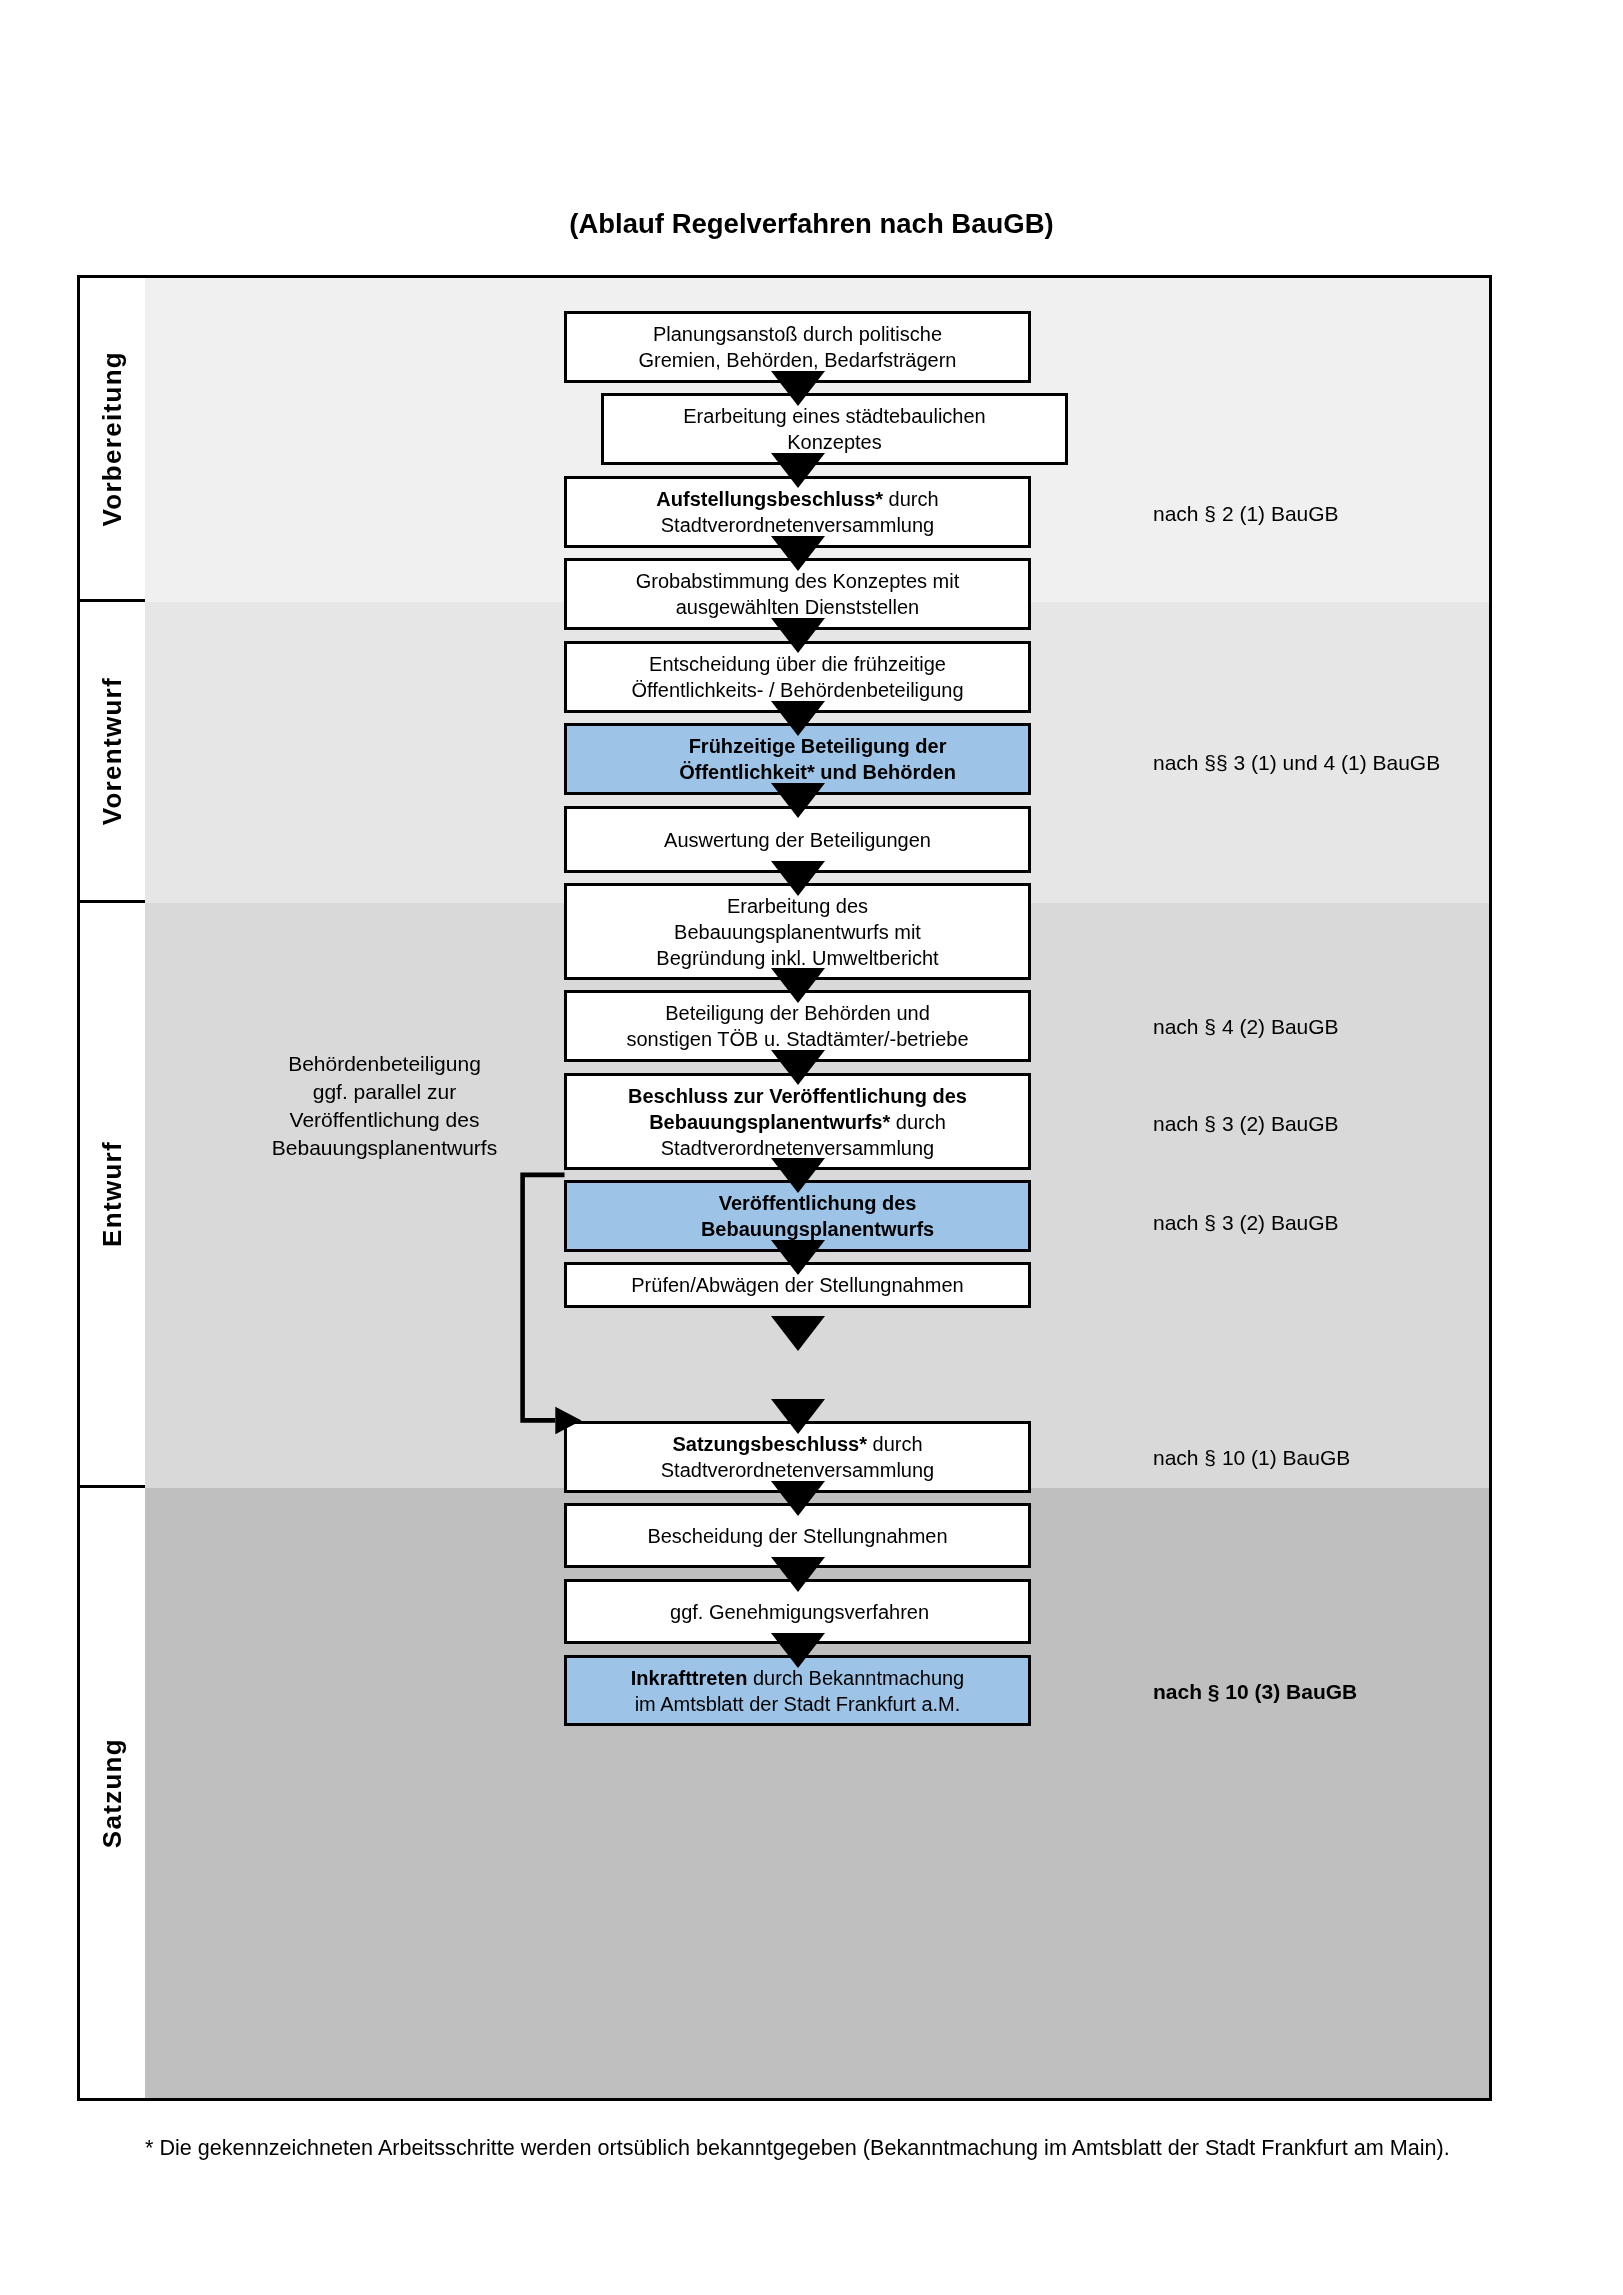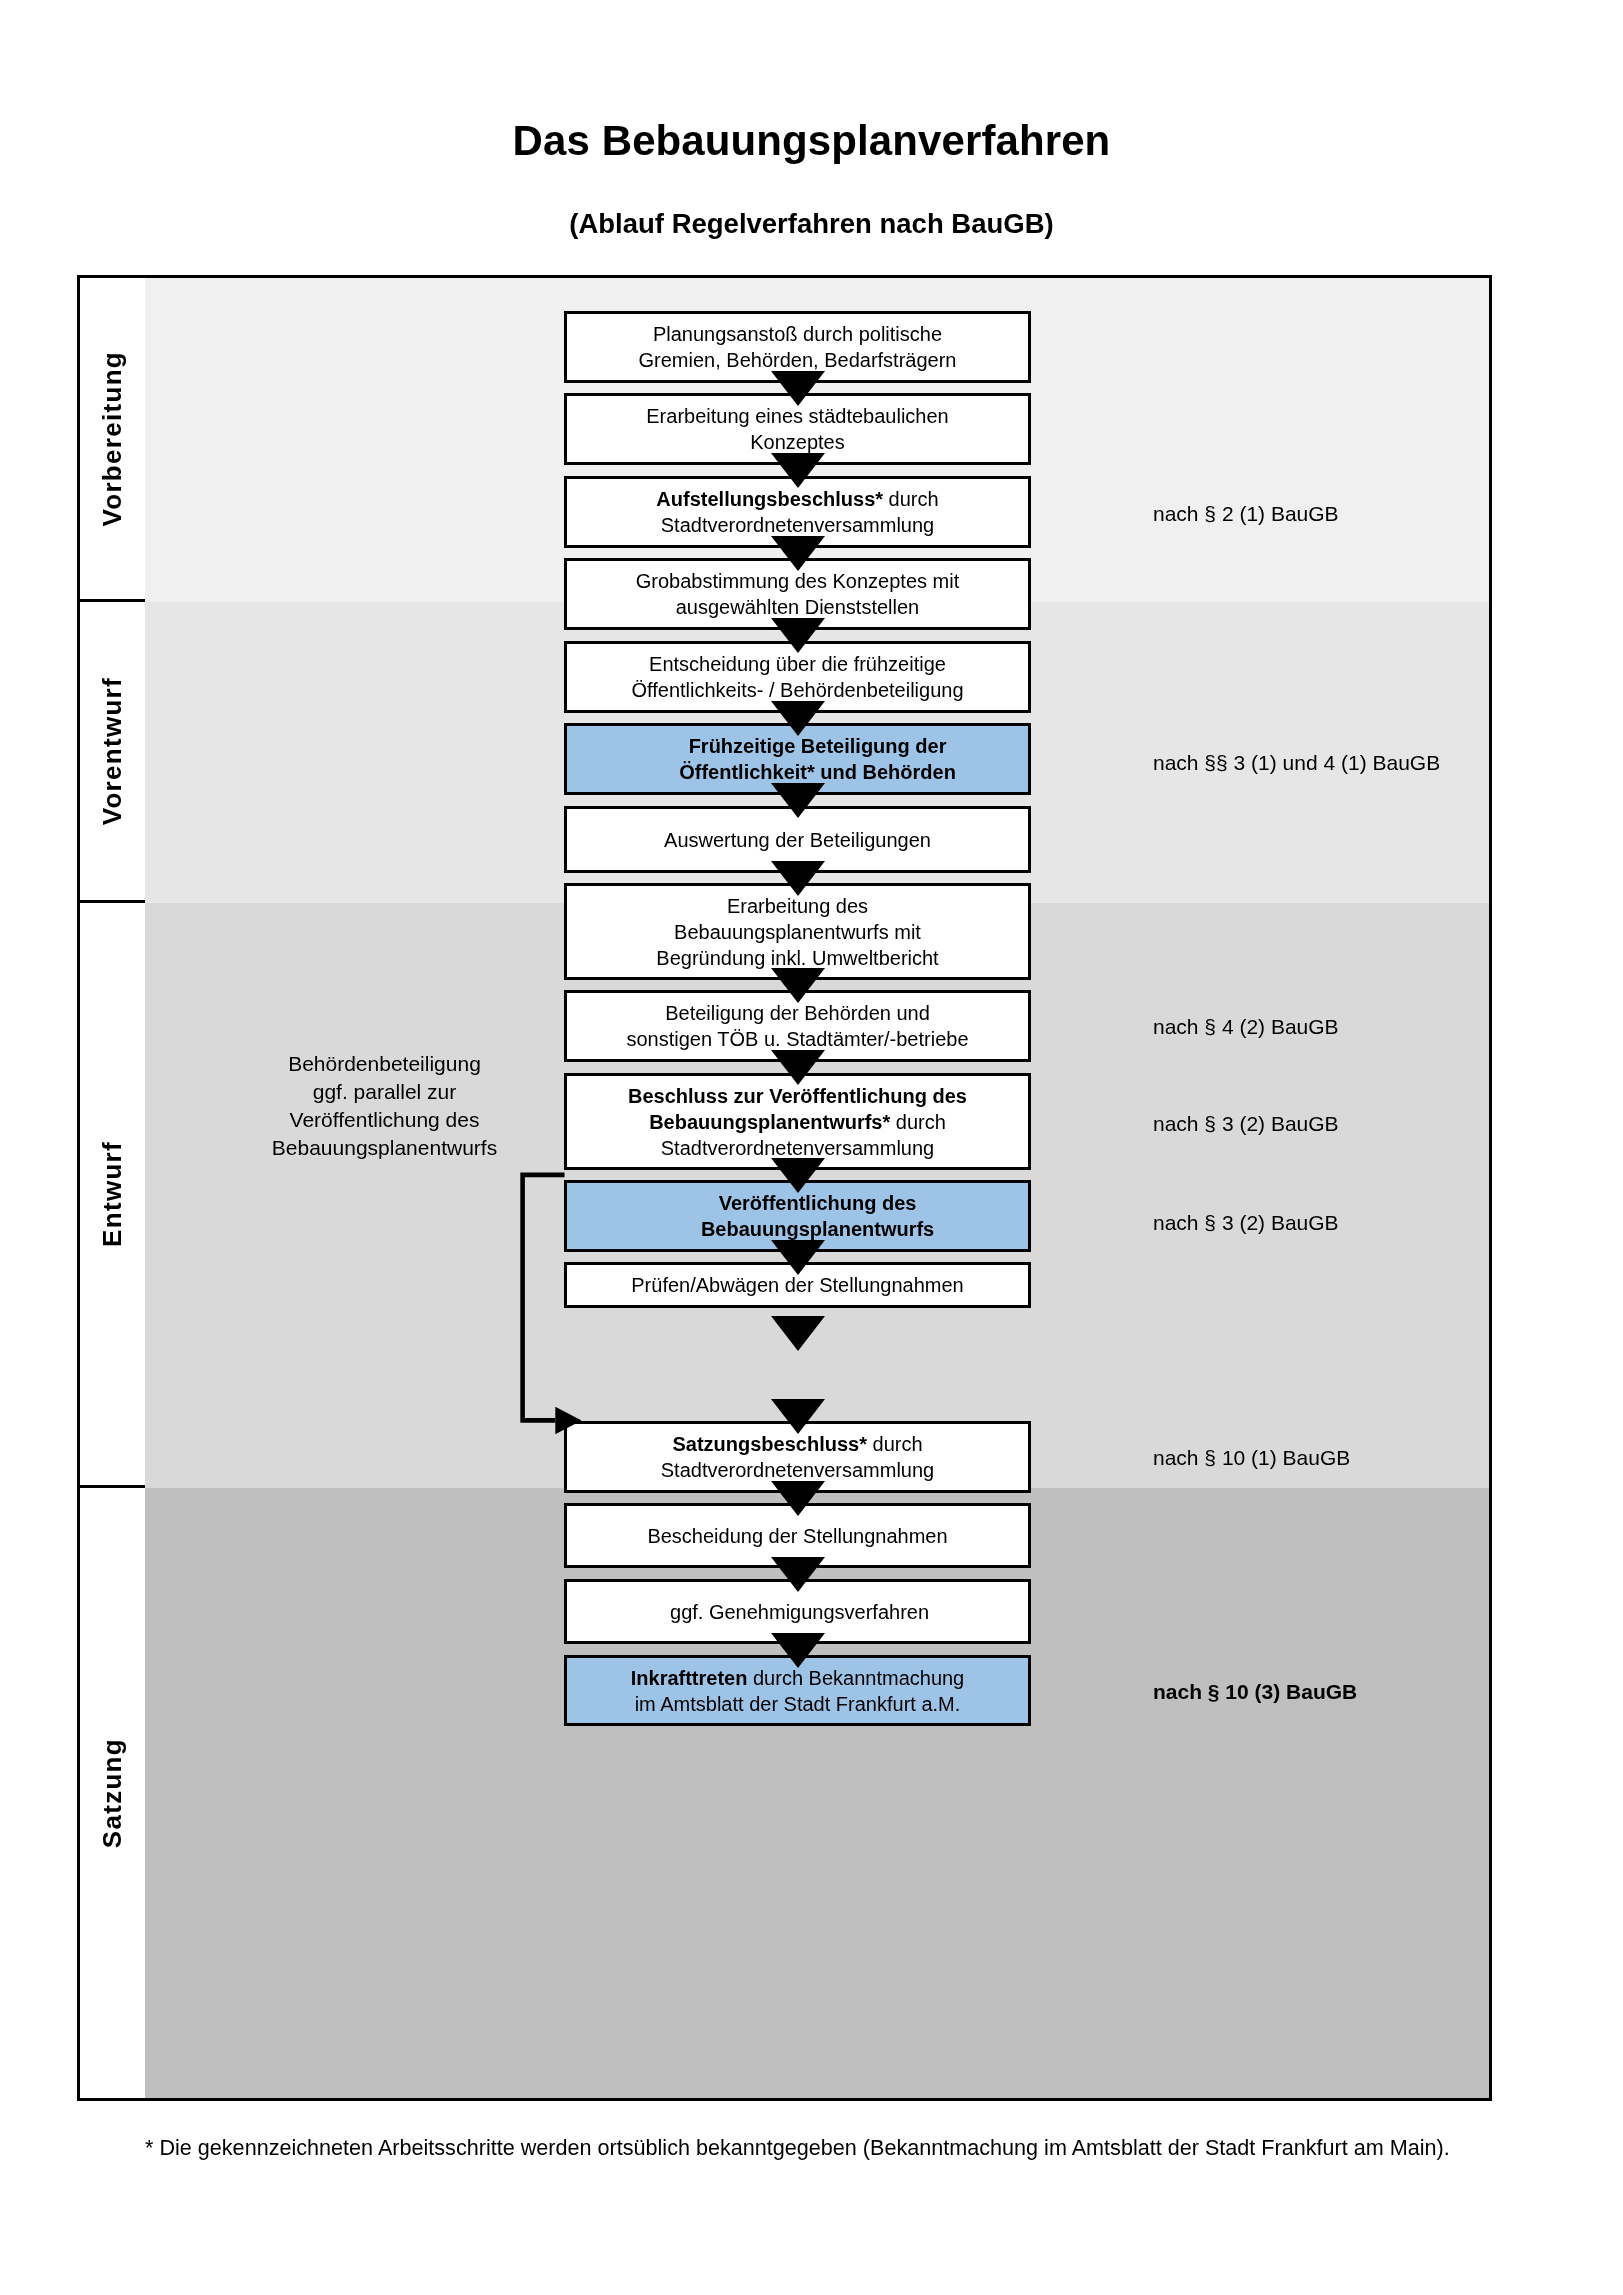--- a/index.html
+++ b/index.html
@@ -95,21 +95,20 @@
   #footnote{
     position:absolute;left:145px;top:2131px;width:1348px;
     font-size:21.6px;line-height:1.55;
   }
 </style>
 </head>
 <body>
 
 <div class="page">
 
-  <div id="main-title">Das Bebauungsplanverfahren</div>
   <div id="sub-title">(Ablauf Regelverfahren nach BauGB)</div>
 
   <div id="diagram-frame">
 
     <div class="phase-band" style="top: 0px; height: 324px; background: rgb(240, 240, 240);"></div>
     <div class="phase-band" style="top: 324px; height: 301px; background: rgb(230, 230, 230);"></div>
     <div class="phase-band" style="top: 625px; height: 585px; background: rgb(217, 217, 217);"></div>
     <div class="phase-band" style="top: 1210px; height: 610px; background: rgb(191, 191, 191);"></div>
 
     <div id="phase-label-column">
@@ -132,21 +131,21 @@
       <polygon points="726,1724 726,1766 766,1745" fill="#000"></polygon>
     </svg>
 
     <div class="pbox" style="top:33px;height:72px;">
       <span>
         <span>Planungsanstoß durch politische</span><br><span>Gremien, Behörden, Bedarfsträgern</span>
       </span>
     </div>
     <div class="arrow-down" style="left:691px;top:93px;"></div>
 
-    <div class="pbox" style="top:115px;height:72px;">
+    <div class="pbox" style="top:115px;height:72px;margin-left:37px;">
       <span>
         <span>Erarbeitung eines städtebaulichen</span><br><span>Konzeptes</span>
       </span>
     </div>
     <div class="arrow-down" style="left:691px;top:175px;"></div>
 
     <div class="pbox" style="top:198px;height:72px;">
       <span>
         <span class="bold">Aufstellungsbeschluss*</span><span> durch</span><br><span>Stadtverordnetenversammlung</span>
       </span>

